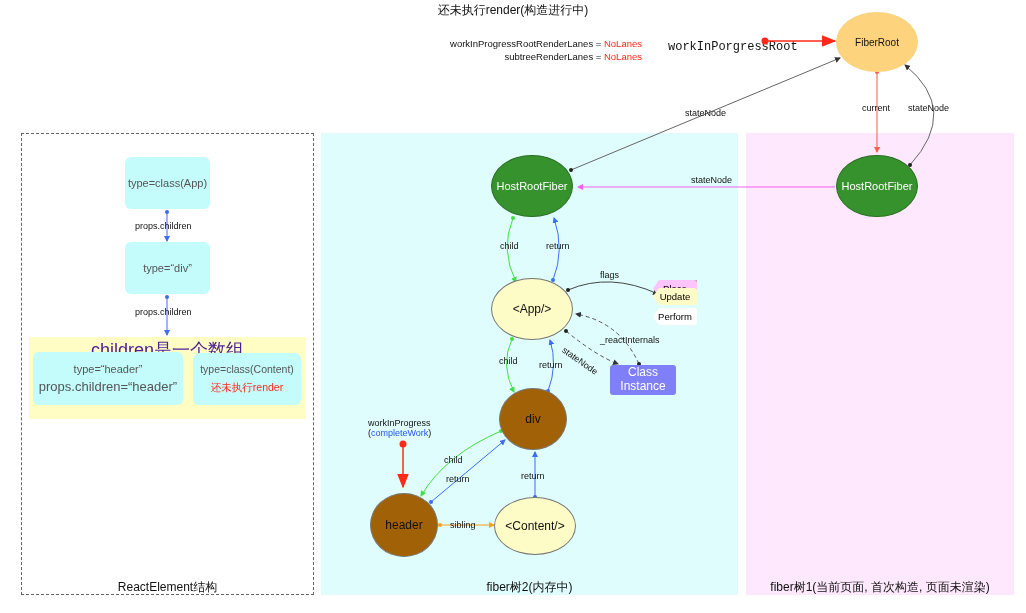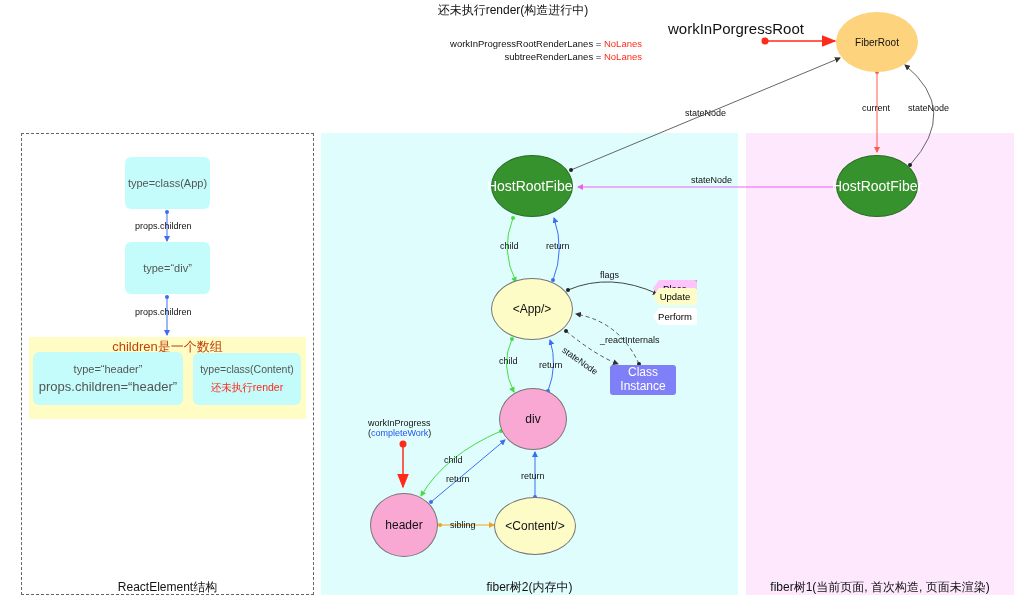--- a/index.html
+++ b/index.html
@@ -8,44 +8,44 @@
   .panel-react { left: 21px; top: 133px; width: 293px; height: 462px; border: 1px dashed #666; box-sizing: border-box; background: #fff; }
   .panel-wip { left: 321px; top: 133px; width: 417px; height: 462px; background: #e0fdfd; }
   .panel-current { left: 746px; top: 133px; width: 268px; height: 462px; background: #fde8fd; }
   .panel-label { font-size: 12px; color: #111; text-align: center; }
   .title { left: 0; width: 1026px; top: 2px; text-align: center; font-size: 12px; color: #111; }
   .lanes { font-size: 9.5px; color: #111; text-align: right; }
   .lanes .val { color: #ff2a1a; }
   .el-box { background: #c4fcfc; border-radius: 6px; color: #555; font-size: 11px; display: flex; align-items: center; justify-content: center; text-align: center; flex-direction: column; }
   .arr-group { background: #fffdc4; }
   .node { position: absolute; border-radius: 50%; display: flex; align-items: center; justify-content: center; font-size: 12px; color: #111; box-sizing: border-box; border: 1px solid #777; }
-  .node.green { background: #36922c; color: #fff; font-size: 14px; border-color: #2b6e23; }
+  .node.green { background: #36922c; color: #fff; font-size: 11px; border-color: #2b6e23; }
   .node.orange { background: #fed37d; color: #111; font-size: 10px; border: none; }
   .node.yellow { background: #fefcc6; text-align: center; }
-  .node.white { background: #f9a8d4; }
+  .node.white { background: #a16207; }
   .edge-label { position: absolute; font-size: 9px; color: #111; white-space: nowrap; }
   .tag { position: absolute; width: 44px; height: 17px; font-size: 9.5px; display: flex; align-items: center; justify-content: center; clip-path: polygon(6px 0, 100% 0, 100% 100%, 6px 100%, 0 50%); border-radius: 3px; }
   .class-inst { position: absolute; left: 610px; top: 365px; width: 66px; height: 30px; background: #7f7ff7; color: #fff; font-size: 12px; border-radius: 3px; display: flex; flex-direction: column; align-items: center; justify-content: center; line-height: 1.15; }
   svg.edges { position: absolute; left: 0; top: 0; }
 </style>
 </head>
 <body>
 
 <div class="abs panel-react"></div>
 <div class="abs panel-wip"></div>
 <div class="abs panel-current"></div>
 
 <div class="abs title">还未执行render(构造进行中)</div>
 
 <div class="abs lanes" style="left:400px; top:38px; width:242px;">
   <div><span>workInProgressRootRenderLanes = </span><span class="val">NoLanes</span></div>
   <div style="margin-top:2px;"><span>subtreeRenderLanes = </span><span class="val">NoLanes</span></div>
 </div>
 
-<div class="edge-label" style="left:668px; top:20px; font-size:15px;">workInPorgressRoot</div>
+<div class="edge-label" style="left:668px; top:40px; font-size:12px;font-family:Liberation Mono, monospace;">workInPorgressRoot</div>
 
 <svg class="edges" width="1026" height="613">
   <defs>
     <marker id="arBlack" markerWidth="6" markerHeight="6" refX="5" refY="3" orient="auto">
         <path d="M0,0 L6,3 L0,6 z" fill="#333"></path>
       </marker>
     <marker id="arRed" markerWidth="10" markerHeight="8" refX="9" refY="4" orient="auto">
         <path d="M0,0 L10,4 L0,8 z" fill="#ff2a1a"></path>
       </marker>
     <marker id="arRedS" markerWidth="6" markerHeight="6" refX="5" refY="3" orient="auto">
@@ -116,21 +116,21 @@
   <line x1="403" y1="444" x2="403" y2="487" stroke="#ff2a1a" stroke-width="1.5" marker-end="url(#arRed)"></line>
   <circle cx="403" cy="444" r="3.5" fill="#ff2a1a"></circle>
 </svg>
 
 <div class="abs el-box" style="left:125px; top:157px; width:85px; height:52px;">type=class(App)</div>
 <div class="edge-label" style="left:135px; top:221px;">props.children</div>
 <div class="abs el-box" style="left:125px; top:242px; width:85px; height:52px;">type=“div”</div>
 <div class="edge-label" style="left:135px; top:307px;">props.children</div>
 
 <div class="abs arr-group" style="left:29px; top:337px; width:277px; height:82px;">
-  <div style="text-align:center; font-size:13px; color:#c2410c; margin-top:1px;">children是一个数组</div>
+  <div style="text-align:center; font-size:18px; color:#4c1d95; margin-top:1px;">children是一个数组</div>
   <div class="abs el-box" style="left:164px; top:16px; width:108px; height:52px; font-size:10.5px;">
     <div>type=class(Content)</div>
     <div style="color:#ff2a1a; margin-top:6px;">还未执行render</div>
   </div>
   <div class="abs el-box" style="left:4px; top:15px; width:150px; height:53px;">
     <div>type=“header”</div>
     <div style="font-size:13px; margin-top:4px;">props.children=“header”</div>
   </div>
 </div>
 

